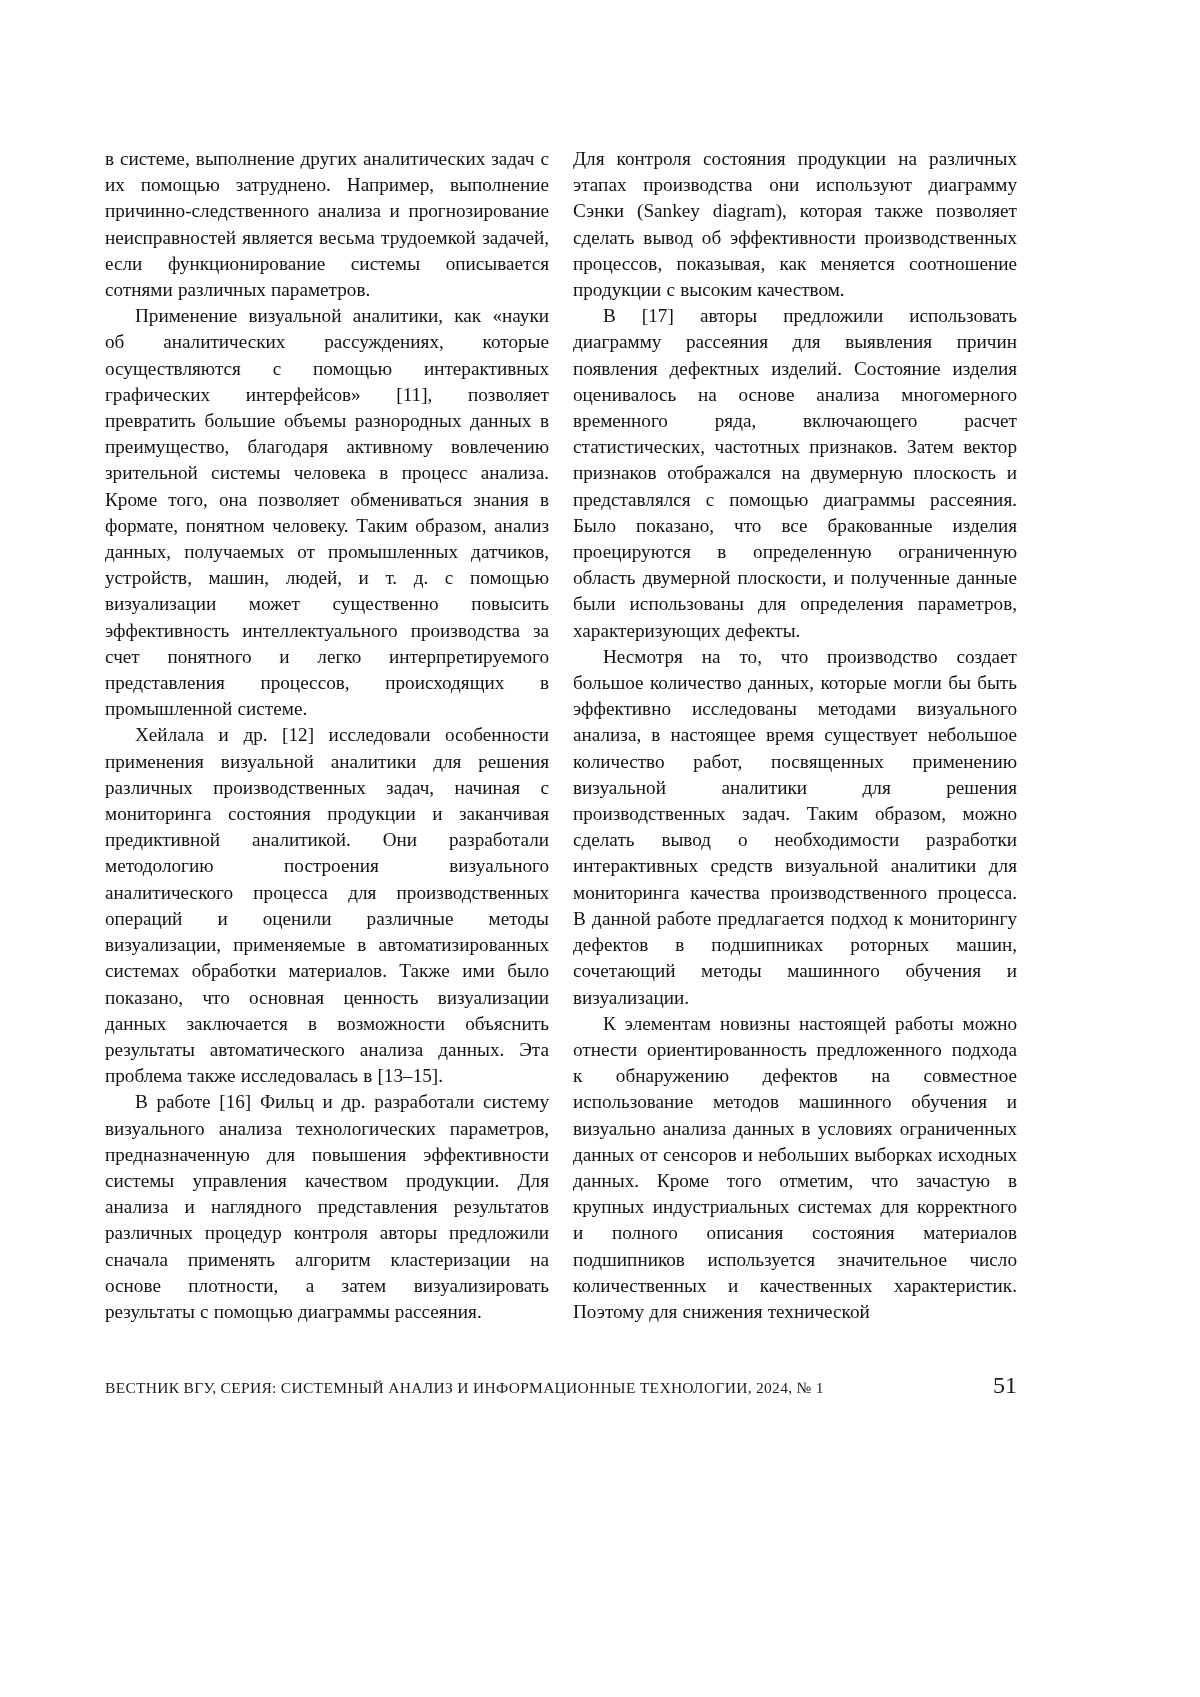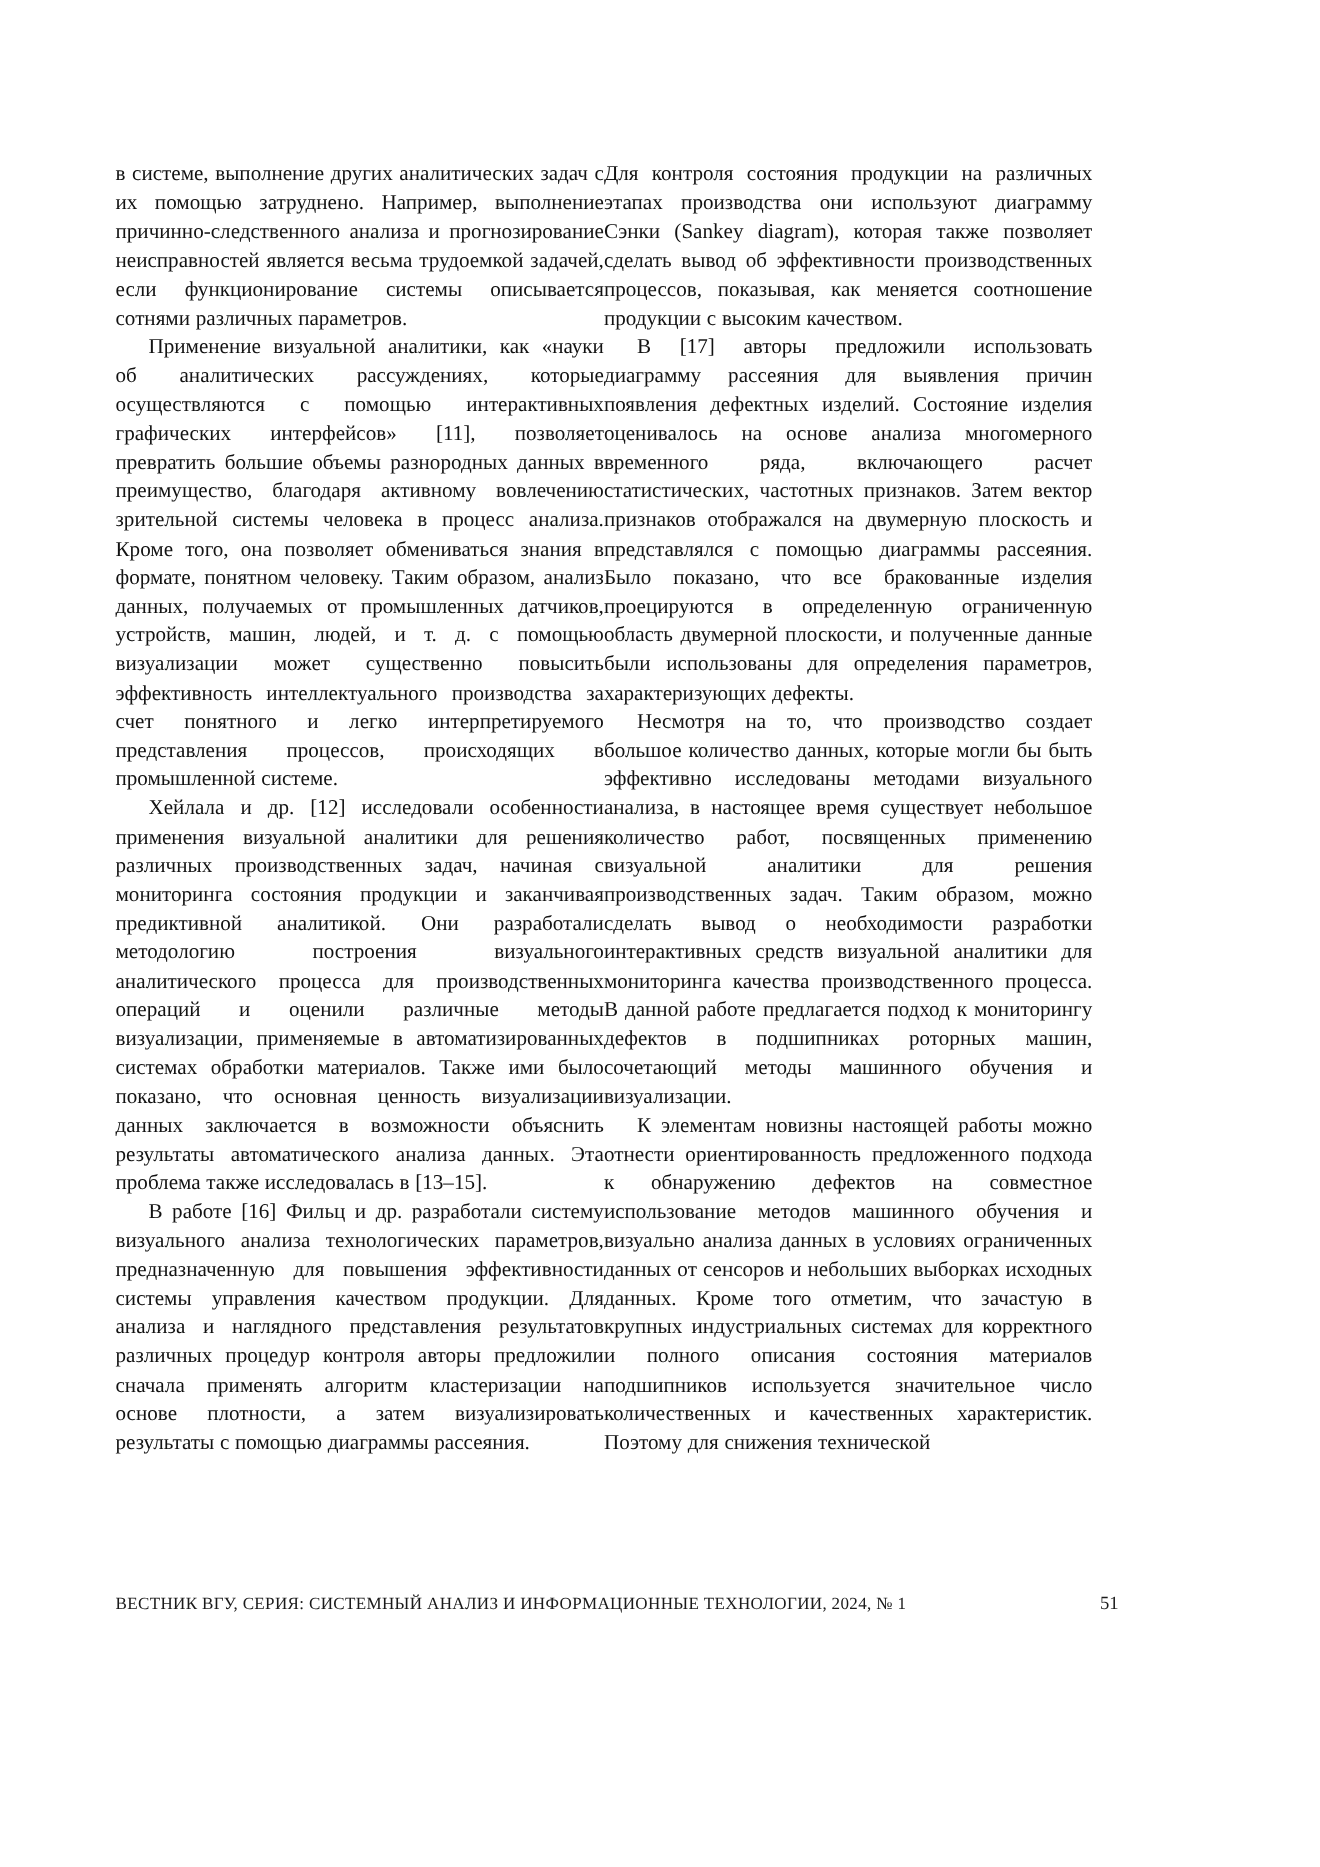--- a/index.html
+++ b/index.html
@@ -30,54 +30,55 @@
     font-size: 19px;
     line-height: 24px;
     color: #1a1a1a;
   }
   .content {
     position: absolute;
     left: 105px;
     top: 146px;
     width: 912px;
     display: flex;
+    gap: 24px;
   }
   .column {
     width: 444px;
     font-size: 19.2px;
     line-height: 26.2px;
     text-align: justify;
     hyphens: auto;
     -webkit-hyphens: auto;
     word-spacing: 0.02em;
   }
   .para {
     margin: 0;
     padding: 0;
   }
   .para.indent {
     text-indent: 30px;
   }
   .footer {
     position: absolute;
     left: 105px;
-    top: 1448px;
+    top: 1372px;
     width: 912px;
     display: flex;
     justify-content: space-between;
     align-items: baseline;
   }
   .journal-line {
     font-size: 15.5px;
     letter-spacing: 0.3px;
     color: #1a1a1a;
     white-space: nowrap;
   }
   .page-number {
-    font-size: 17px;
+    font-size: 24px;
     color: #1a1a1a;
     margin-left: 21px;
   }
 </style>
 </head>
 <body>
 
 <div class="page">
 
 

